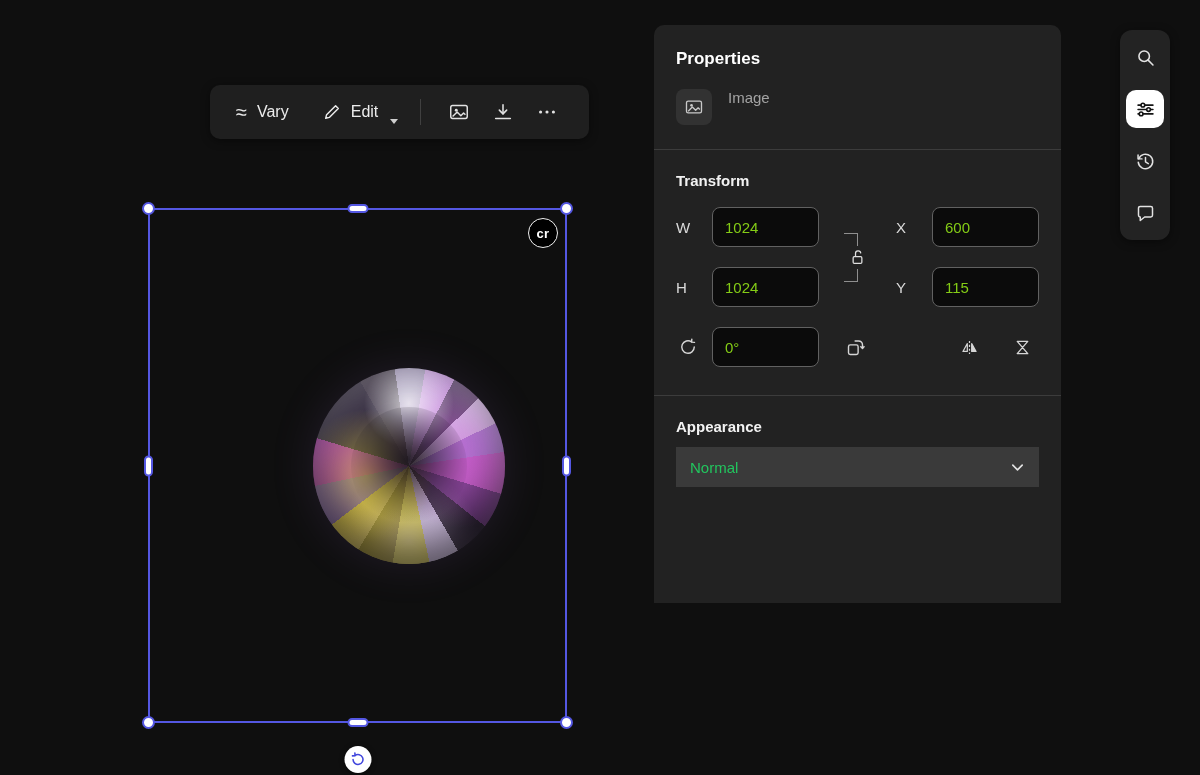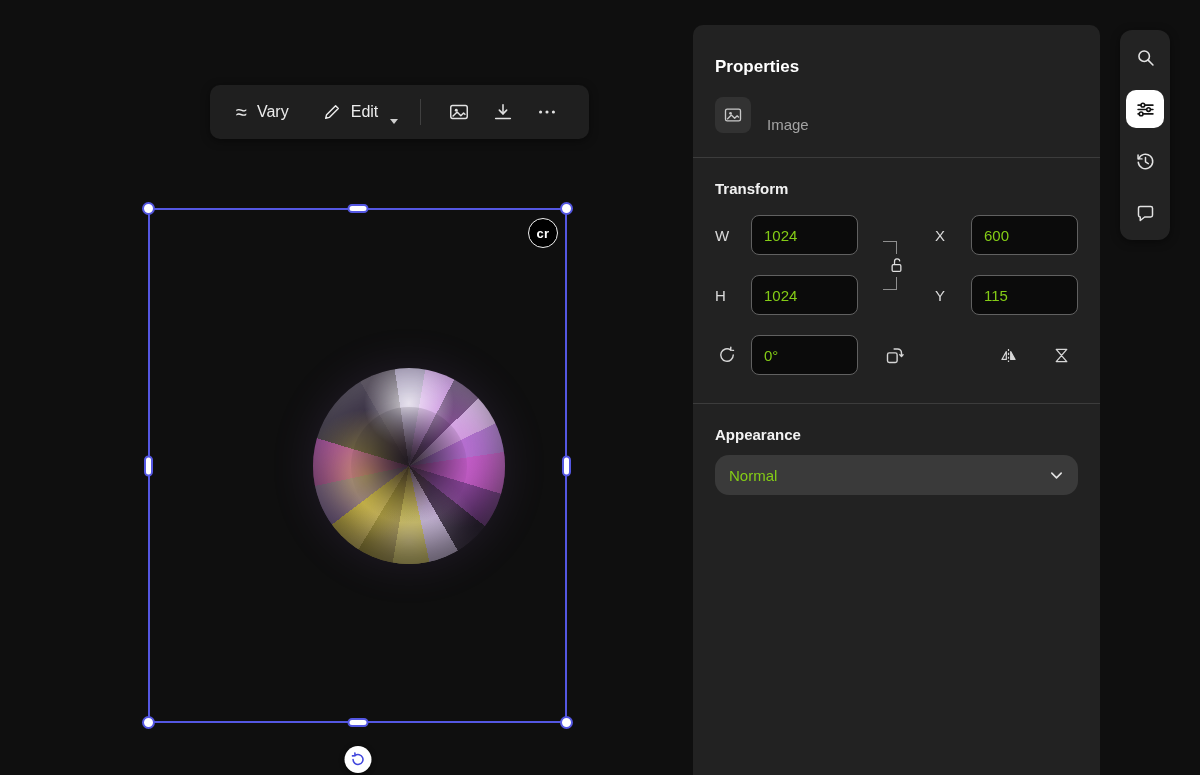--- a/index.html
+++ b/index.html
@@ -59,25 +59,25 @@
         #d9c9ea 0 26%, #a77fd1 0 31%, #c35ec4 0 38%, #6e3b80 0 44%,
         #2a2133 0 50%, #cdbde0 0 55%, #d6ca3e 0 61%, #97881f 0 67%,
         #cbb64e 0 73%, #7e62a5 0 80%, #a944ae 0 88%, #3c3447 0 100%);
     box-shadow: inset 0 -20px 44px rgba(0,0,0,.6), inset 0 12px 26px rgba(255,255,255,.22),
       0 0 46px rgba(150,100,200,.14);
   }
   .crystal::after{ content:""; position:absolute; inset:20%; border-radius:50%;
     background:radial-gradient(circle at 50% 45%, rgba(16,13,22,.85), rgba(16,13,22,0) 72%); }
 
   
-  .panel{ position:absolute; left:693px; top:25px; width:407px; height:750px;
-    background:#222222; border-radius:10px 10px 0 0; padding:8px 22px;
+  .panel{ position:absolute; left:654px; top:25px; width:407px; height:578px;
+    background:#222222; border-radius:10px 10px 0 0; padding:0 22px;
     color:#fff; }
   .panel-title{ margin-top:24px; font-size:17px; font-weight:700; color:#fff; }
-  .layer-row{ margin-top:20px; display:flex; align-items:flex-end; }
+  .layer-row{ margin-top:20px; display:flex; align-items:flex-start; }
   .layer-icon{ width:36px; height:36px; border-radius:8px; background:#323232;
     display:flex; align-items:center; justify-content:center; color:#c9c9c9; }
   .layer-label{ margin-left:16px; font-size:15px; color:#a3a3a3; }
   .divider{ height:1px; background:#3c3c3c; margin:24px -22px 0; }
   .section-title{ margin-top:22px; font-size:15px; font-weight:700; color:#f2f2f2; }
 
   .transform-grid{ position:relative; }
   .t-row{ display:flex; align-items:center; margin-top:18px; }
   .t-row.second{ margin-top:20px; }
   .t-label{ width:24px; font-size:15px; color:#dadada; flex:0 0 24px; margin-right:12px; }
@@ -92,22 +92,22 @@
   .lock-btn{ color:#e0e0e0; display:flex; align-items:center; justify-content:center; }
 
   .rotate-row{ display:flex; align-items:center; margin-top:20px; }
   .icon-btn{ color:#d6d6d6; display:flex; align-items:center; justify-content:center; }
   .icon-btn.first{ width:24px; margin-right:12px; }
   .icon-btn.r90{ margin-left:26px; }
   .icon-btn.fliph{ margin-left:auto; }
   .icon-btn.flipv{ margin-left:32px; margin-right:6px; }
 
   .blend-label{ margin-top:26px; font-size:14px; color:#cfcfcf; }
-  .dropdown{ margin-top:12px; height:40px; background:#3a3a3a; border-radius:14px;
-    display:flex; align-items:center; padding:0 14px; font-size:15px; color:#84cc16; }
+  .dropdown{ margin-top:12px; height:40px; background:#3a3a3a; border-radius:0;
+    display:flex; align-items:center; padding:0 14px; font-size:15px; color:#22c55e; }
   .dropdown .chev{ margin-left:auto; color:#e3e3e3; display:flex; }
 
   .opacity-row{ margin-top:22px; display:flex; align-items:center; }
   .checker{ width:21px; height:21px; border:1.5px solid #9a9a9a; border-radius:4px; flex:0 0 21px;
     background-image:
       linear-gradient(45deg,#9a9a9a 25%,transparent 25%,transparent 75%,#9a9a9a 75%),
       linear-gradient(45deg,#9a9a9a 25%,transparent 25%,transparent 75%,#9a9a9a 75%);
     background-size:10px 10px; background-position:0 0,5px 5px; }
   .slider{ position:relative; flex:1; height:40px; margin:0 18px; display:flex; align-items:center; }
   .track{ height:3.5px; width:100%; background:#7a7a7a; border-radius:2px; }

